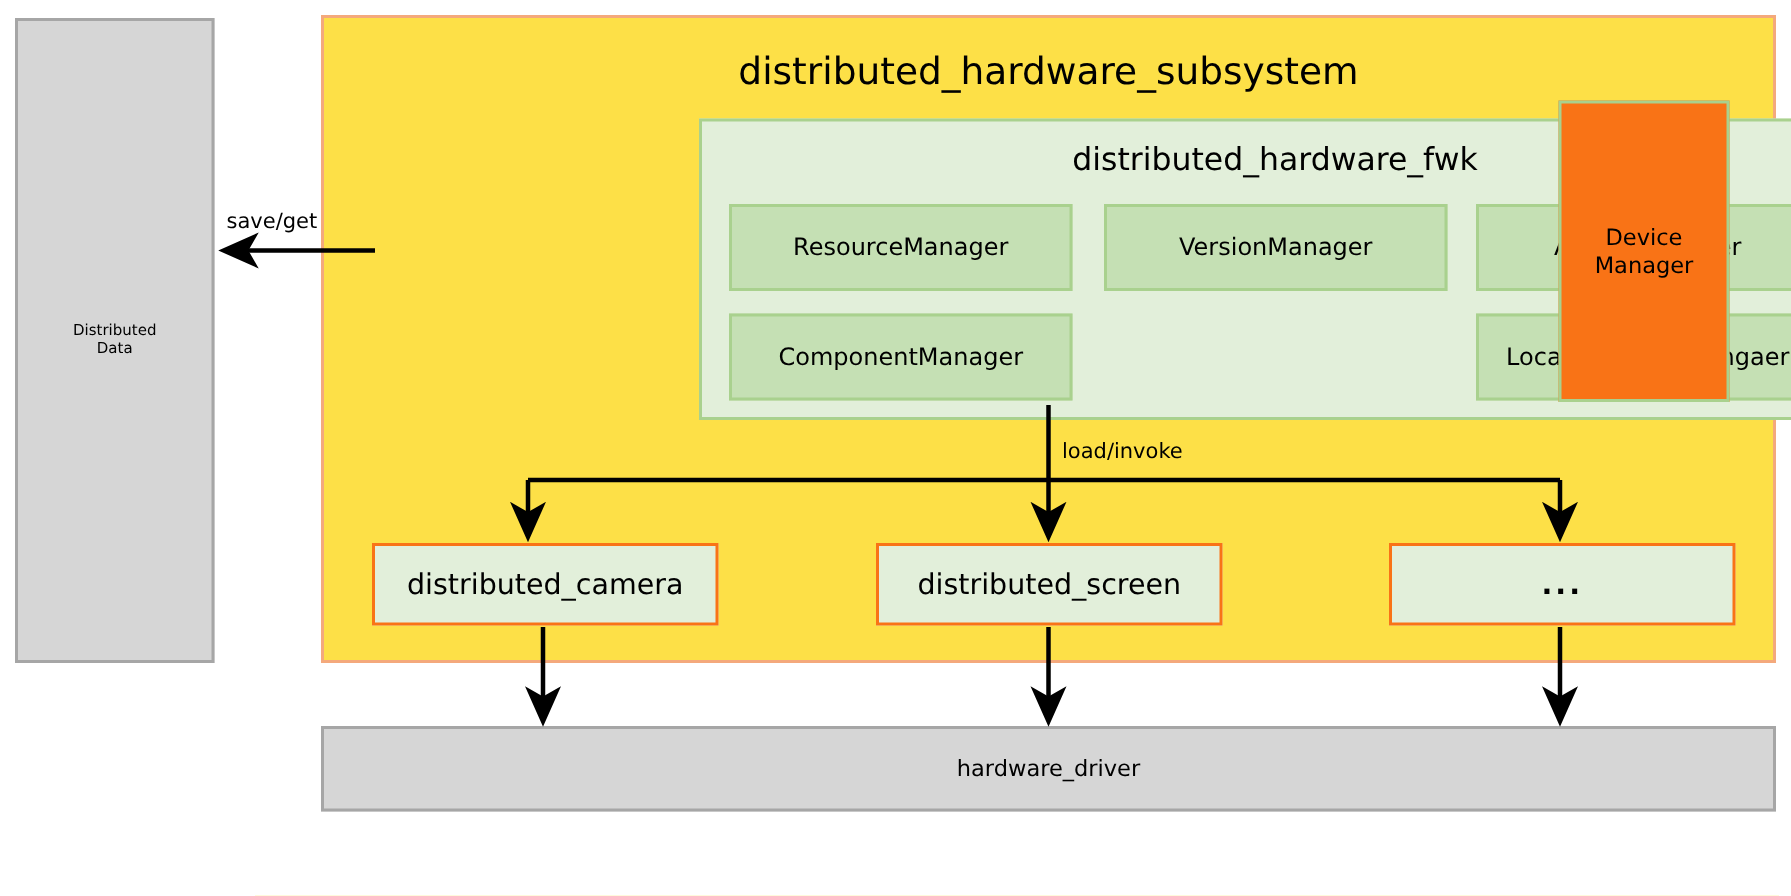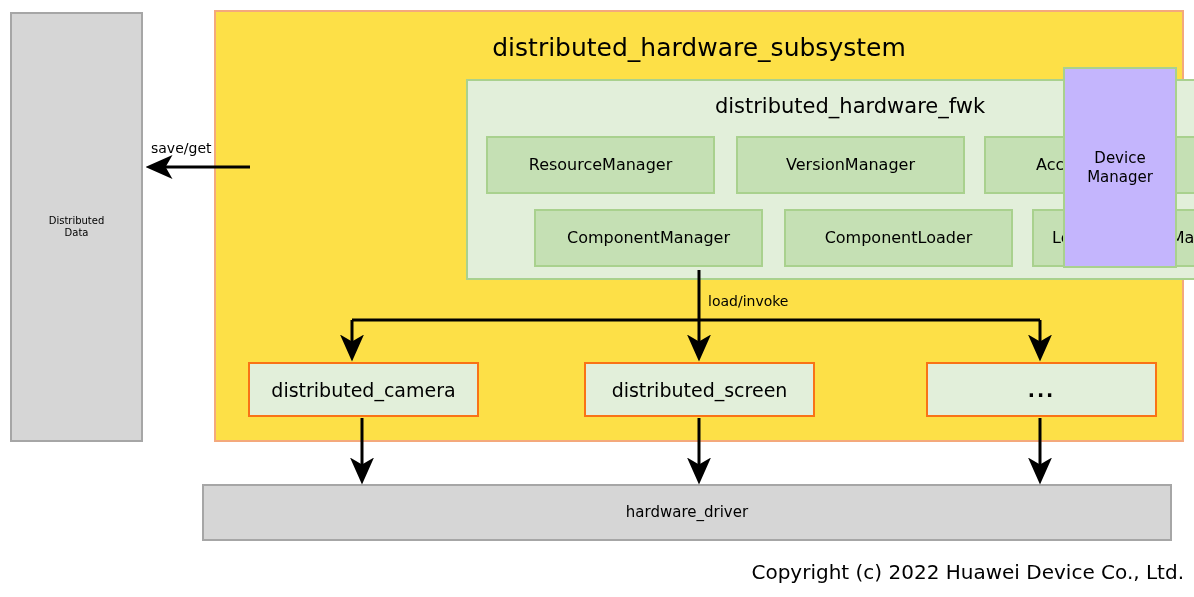--- a/index.html
+++ b/index.html
@@ -86,36 +86,35 @@
     align-items: center;
     justify-content: center;
     text-align: center;
     background: #c5e0b4;
     border: 2px solid #a9d18e;
     font-size: 16px;
     height: 58px;
     width: 229px;
   }
   .mrow1 { top: 55px; }
-  .mrow2 { top: 128px; margin-left: 48px; }
+  .mrow2 { top: 128px; }
   .mcol1 { left: 18px; }
   .mcol2 { left: 268px; }
   .mcol3 { left: 516px; }
 
   
   #device-manager {
     left: 1039px;
     top: 67px;
     width: 114px;
     height: 201px;
-    background: #c4b5fd;
+    background: #f97316;
     border: 2px solid #a9d18e;
     font-size: 15px;
     flex-direction: column;
-    margin-left: 24px;
   }
 
   
   .module {
     position: absolute;
     box-sizing: border-box;
     display: flex;
     align-items: center;
     justify-content: center;
     text-align: center;
@@ -125,21 +124,21 @@
     top: 362px;
     height: 55px;
     width: 231px;
   }
   #module-camera { left: 248px; }
   #module-screen { left: 584px; }
   #module-more   { left: 926px; font-weight: bold; letter-spacing: 2px; }
 
   
   #hardware-driver {
-    left: 202px;
+    left: 214px;
     top: 484px;
     width: 970px;
     height: 57px;
     background: #d6d6d6;
     border: 2px solid #a6a6a6;
     font-size: 15px;
   }
 
   
   #copyright {
@@ -190,23 +189,20 @@
       </div>
       <div class="manager mrow1 mcol2">
         <span>VersionManager</span>
       </div>
       <div class="manager mrow1 mcol3">
         <span>AccessManager</span>
       </div>
       <div class="manager mrow2 mcol1">
         <span>ComponentManager</span>
       </div>
-      <div class="manager mrow2 mcol2">
-        <span>ComponentLoader</span>
-      </div>
       <div class="manager mrow2 mcol3">
         <span>LocalHardwareMangaer</span>
       </div>
     </div>
   </div>
 
   <div class="box" id="device-manager">
     <div>Device</div>
     <div>Manager</div>
   </div>
@@ -243,14 +239,13 @@
     <path d="M1040,320 L1040,357" stroke="#000000" stroke-width="3" fill="none" marker-end="url(#arrowhead)"></path>
 
     <path d="M362,418 L362,480" stroke="#000000" stroke-width="3" fill="none" marker-end="url(#arrowhead)"></path>
     <path d="M699,418 L699,480" stroke="#000000" stroke-width="3" fill="none" marker-end="url(#arrowhead)"></path>
     <path d="M1040,418 L1040,480" stroke="#000000" stroke-width="3" fill="none" marker-end="url(#arrowhead)"></path>
   </svg>
 
   <div class="edge-label" id="label-save-get">save/get</div>
   <div class="edge-label" id="label-load-invoke">load/invoke</div>
 
-  <div id="copyright">Copyright (c) 2022 Huawei Device Co., Ltd.</div>
 </div>
 
 </body></html>

